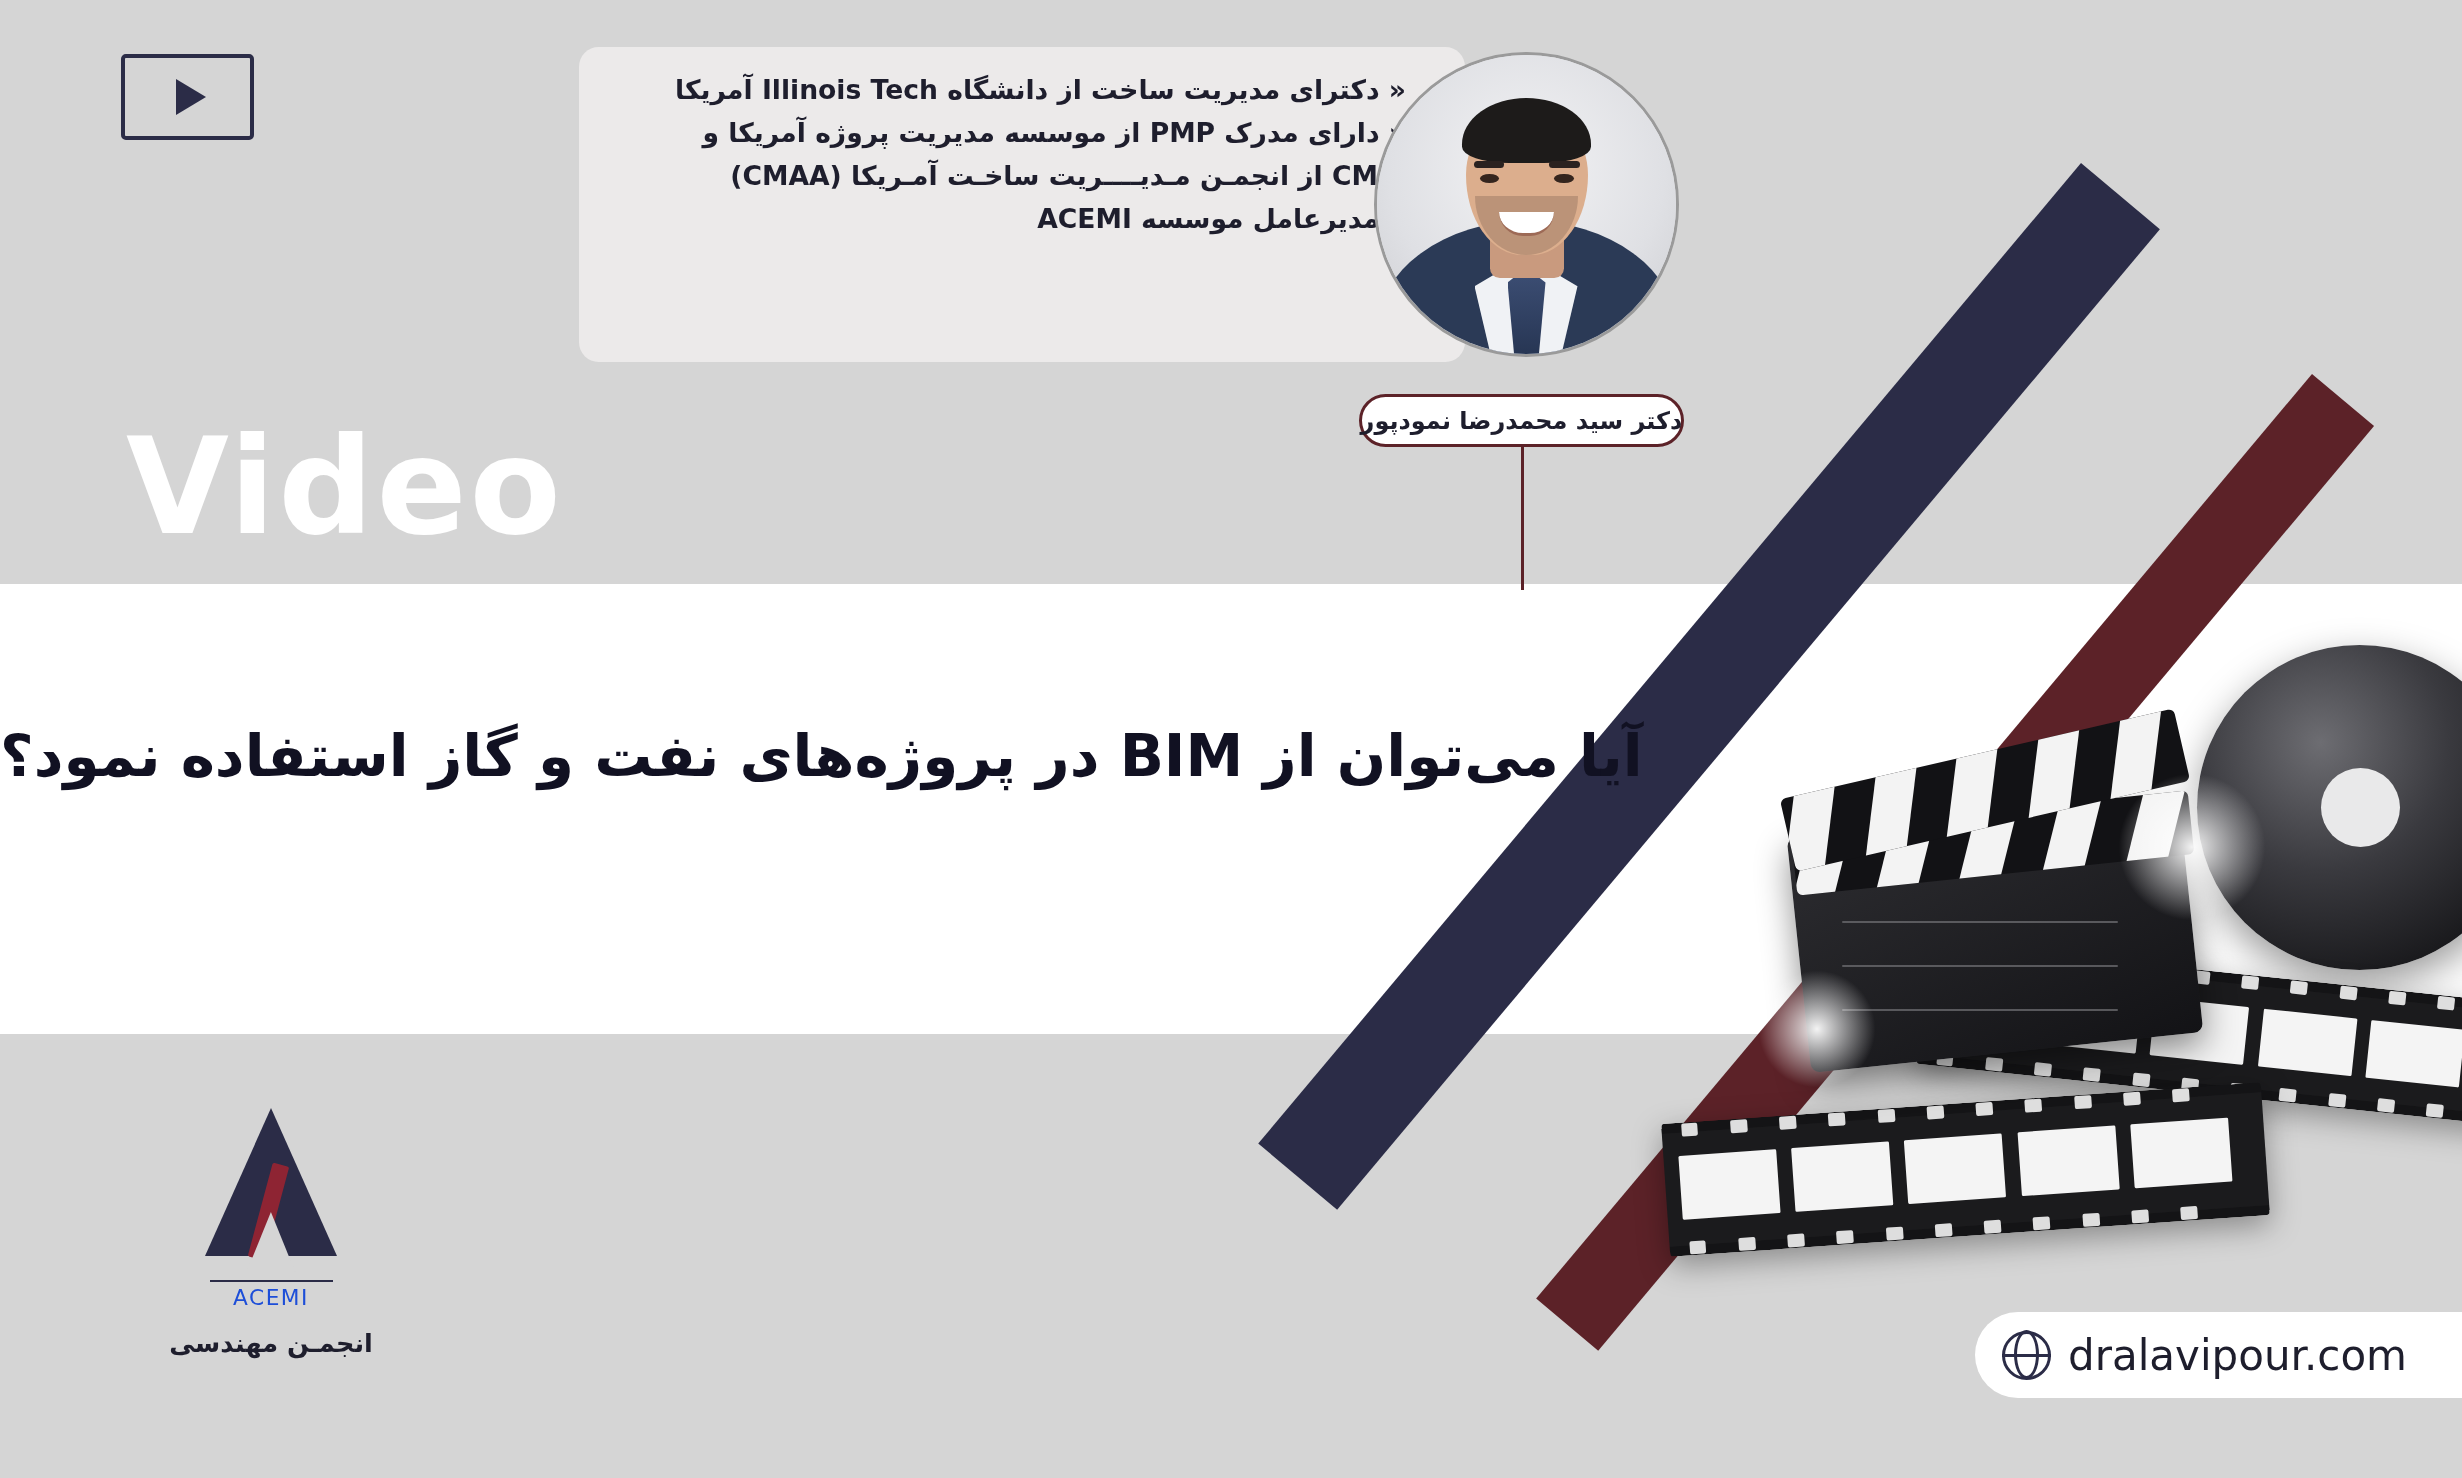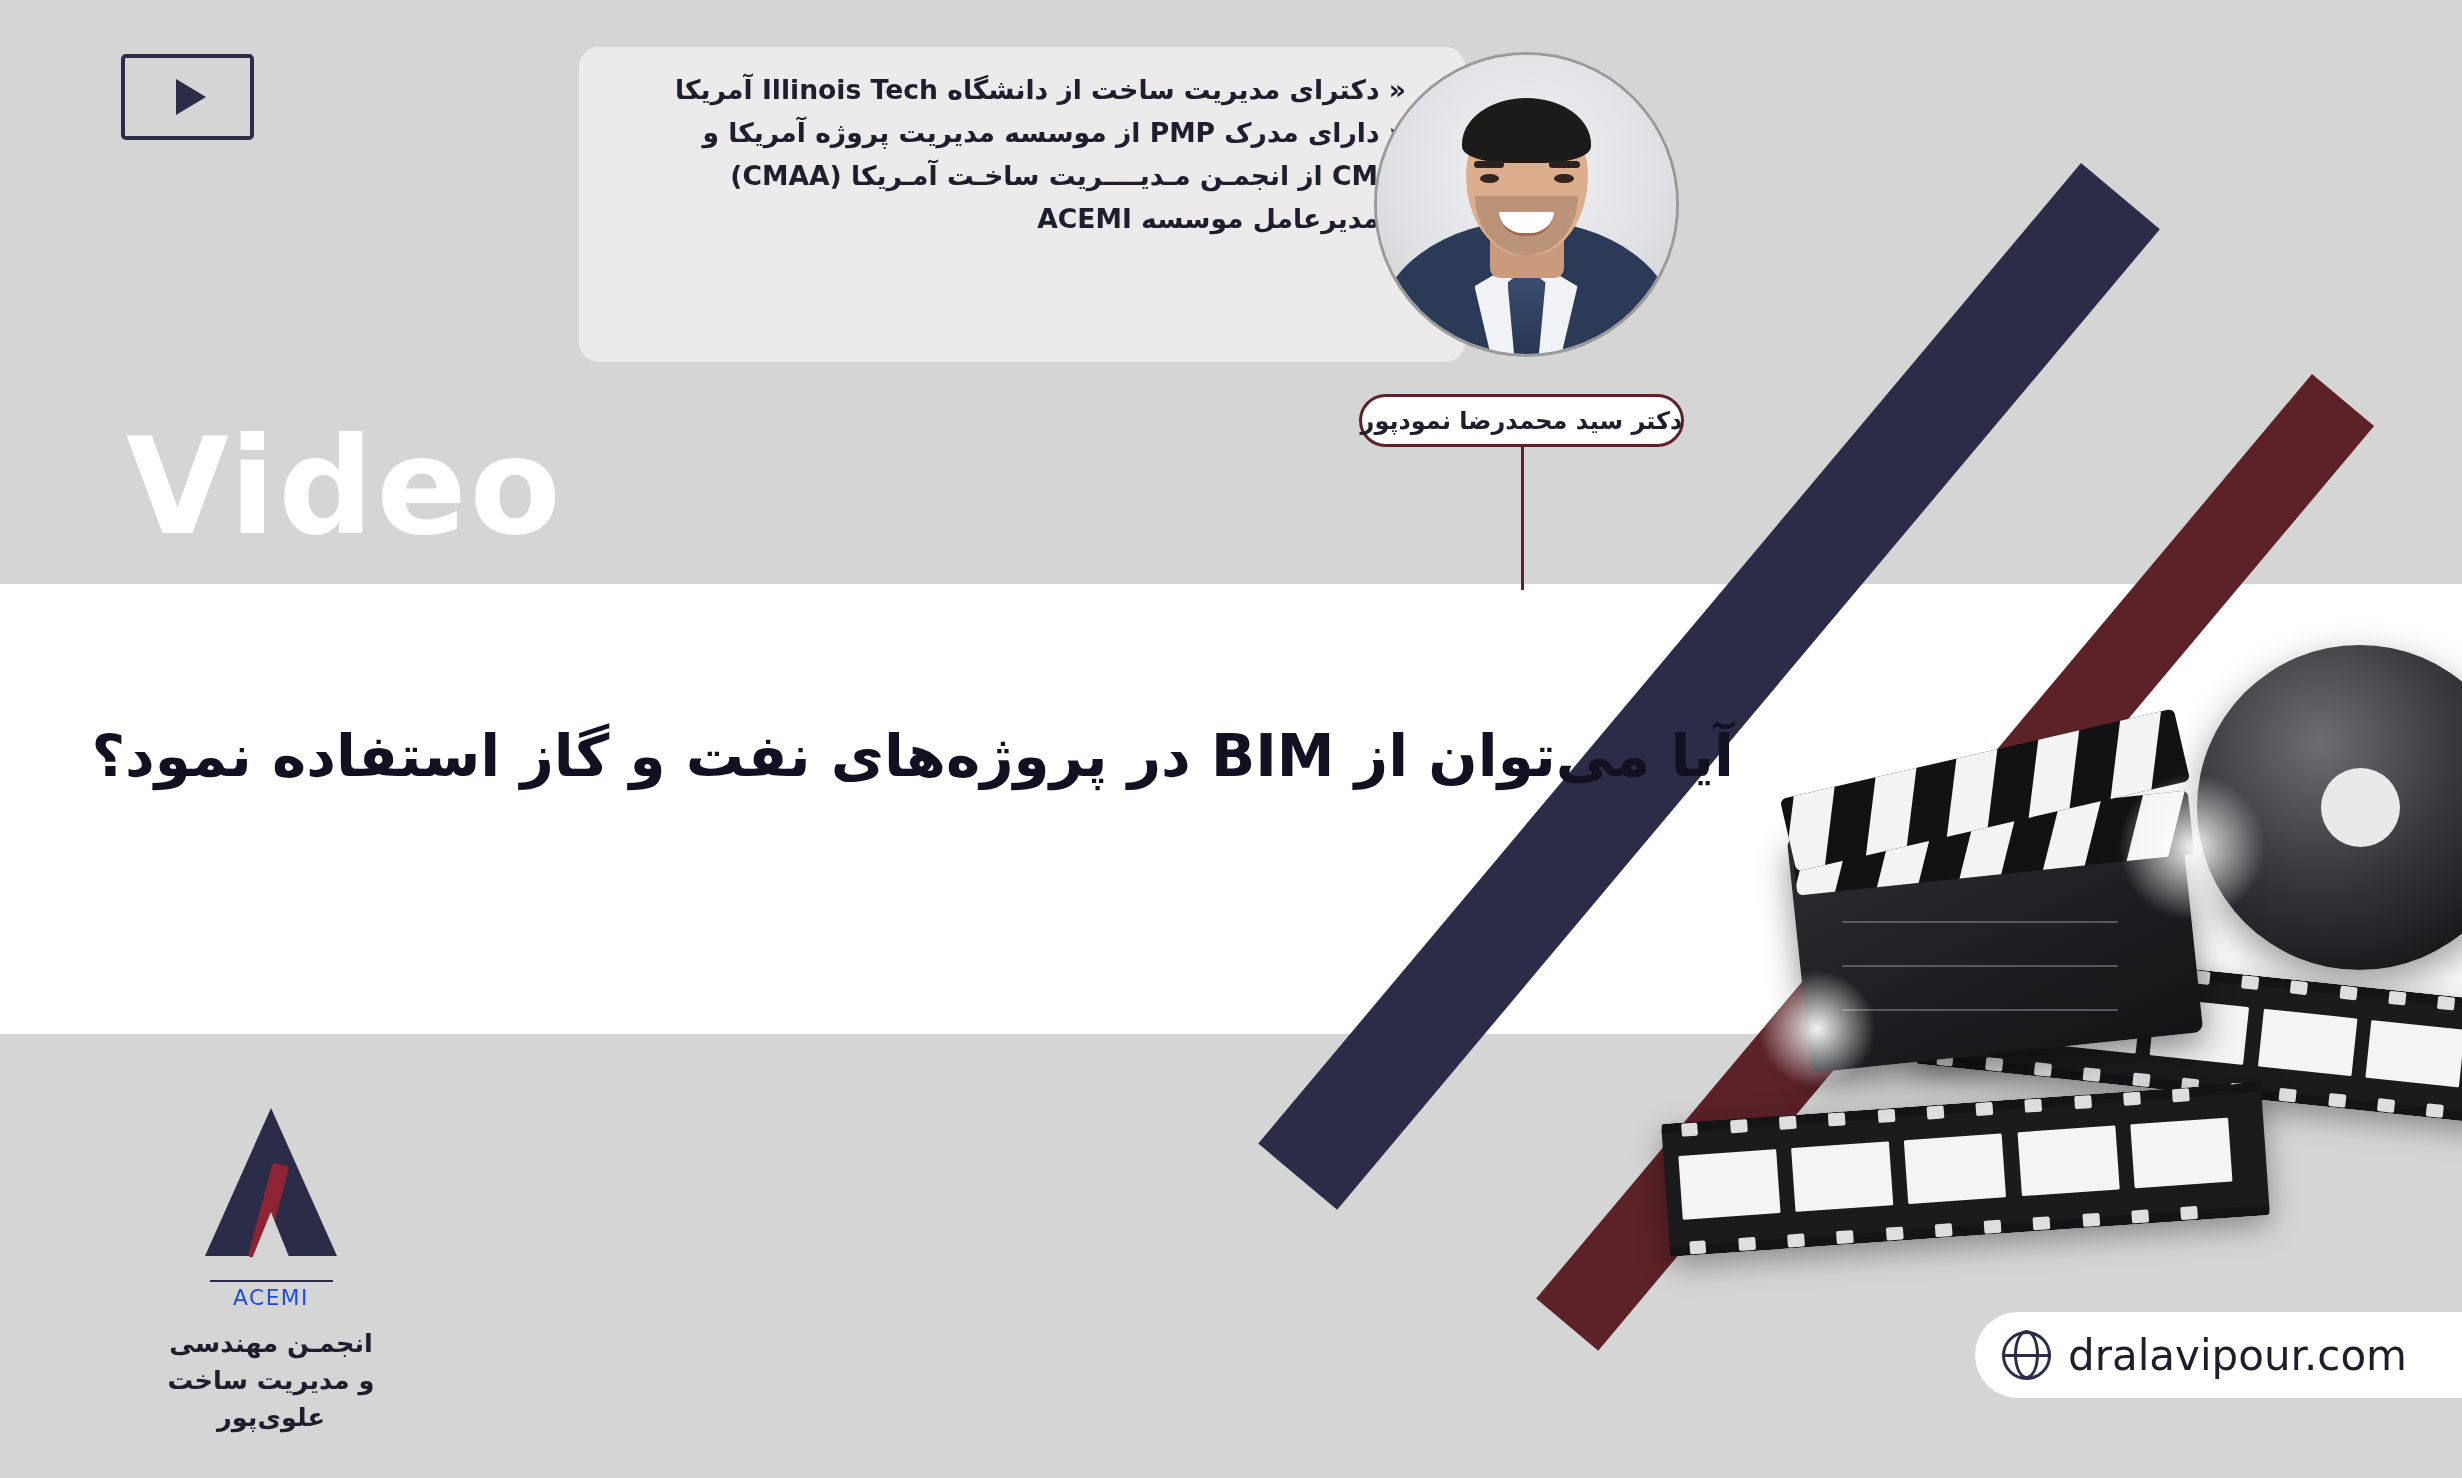--- a/index.html
+++ b/index.html
@@ -266,21 +266,21 @@
     height: 143px;
     background: #5c2228;
   }
 
   
   .headline {
     position: absolute;
     left: 0;
     top: 719px;
     width: 1734px;
-    text-align: right;
+    text-align: left;
     direction: rtl;
     color: #111122;
     font-size: 58px;
     font-weight: bold;
     line-height: 1.3;
     font-family: "DejaVu Sans", "Liberation Sans", sans-serif;
   }
 
   
   .logo-wrap {
@@ -658,21 +658,20 @@
 
   <div class="logo-wrap">
     <div class="logo-mark">
       <div class="logo-a"></div>
       <div class="logo-swoosh"></div>
       <div class="logo-notch"></div>
     </div>
     <div class="logo-rule"></div>
     <div class="logo-acemi">ACEMI</div>
     <div class="logo-fa">انجمـن مهندسی</div>
-    <div class="logo-fa" style="margin-top:0;">و مدیریت ساخت علوی‌پور</div>
   </div>
 
   <div class="web-pill">
     <div class="globe"></div>
     <div class="web-url">dralavipour.com</div>
   </div>
 
 </div>
 
 

